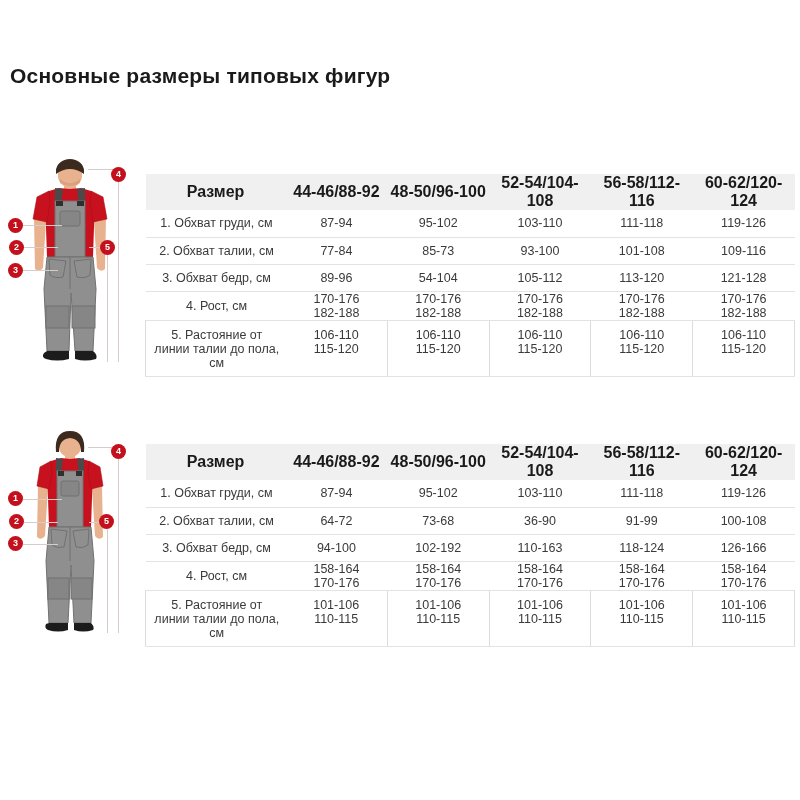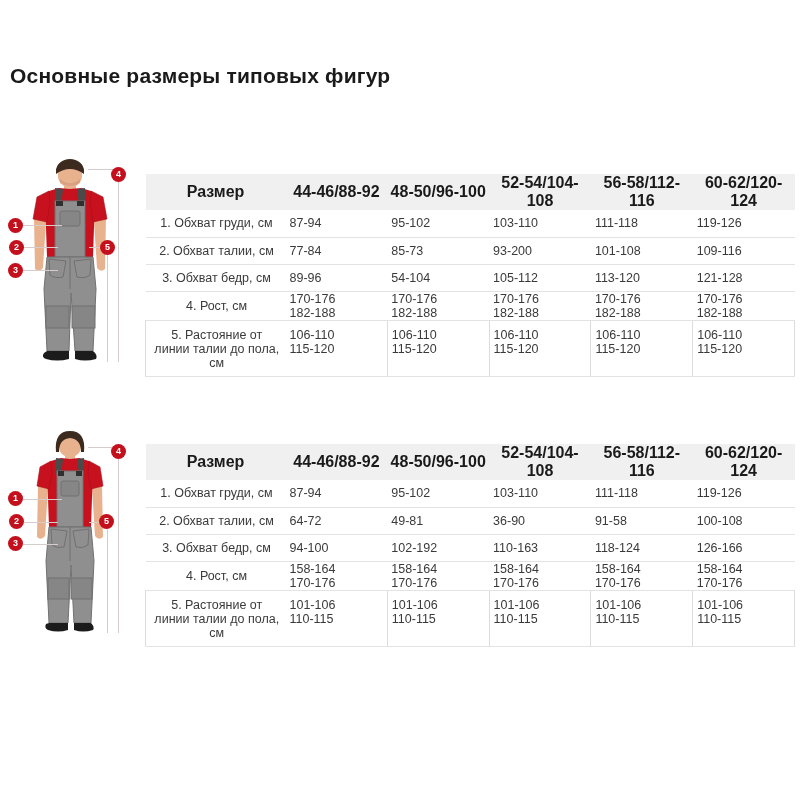--- a/index.html
+++ b/index.html
@@ -32,21 +32,21 @@
   .l4h{left:88px;top:14px;width:26px;height:1px;}
   .l4v{left:118px;top:27px;width:1px;height:180px;}
   .l5h{left:89px;top:92px;width:12px;height:1px;}
   .l5v{left:107px;top:100px;width:1px;height:107px;}
   
   table{position:absolute;left:145px;top:19px;width:650px;border-collapse:collapse;
       table-layout:fixed;font-size:12.5px;}
   th:first-child,td:first-child{width:140px;}
   thead th{background:var(--header-bg);height:28px;font-size:16px;font-weight:bold;
       color:var(--text-strong);text-align:center;vertical-align:middle;padding:0 2px;}
-  tbody td{height:27px;text-align:left;vertical-align:middle;
+  tbody td{height:27px;text-align:center;vertical-align:middle;
       border-bottom:1px solid var(--row-border);color:var(--text);}
   tbody td.lbl{text-align:center;padding-left:6px;padding-right:4px;}
   tbody td span{display:inline-block;margin:0 4px;white-space:nowrap;}
   tr.r5 td{height:56px;vertical-align:top;padding-top:7px;border-left:1px solid var(--v-border);margin-left:48px;}
   tr.r5 td:nth-child(2){border-left:none;}
   tr.r5 td:last-child{border-right:1px solid var(--v-border);}
 </style>
 </head>
 <body>
 
@@ -109,21 +109,21 @@
           <td><span>87-94</span></td>
           <td><span>95-102</span></td>
           <td><span>103-110</span></td>
           <td><span>111-118</span></td>
           <td><span>119-126</span></td>
         </tr>
         <tr>
           <td class="lbl">2. Обхват талии, см</td>
           <td><span>77-84</span></td>
           <td><span>85-73</span></td>
-          <td><span>93-200</span></td>
+          <td><span>93-100</span></td>
           <td><span>101-108</span></td>
           <td><span>109-116</span></td>
         </tr>
         <tr>
           <td class="lbl">3. Обхват бедр, см</td>
           <td><span>89-96</span></td>
           <td><span>54-104</span></td>
           <td><span>105-112</span></td>
           <td><span>113-120</span></td>
           <td><span>121-128</span></td>
@@ -203,23 +203,23 @@
           <td class="lbl">1. Обхват груди, см</td>
           <td><span>87-94</span></td>
           <td><span>95-102</span></td>
           <td><span>103-110</span></td>
           <td><span>111-118</span></td>
           <td><span>119-126</span></td>
         </tr>
         <tr>
           <td class="lbl">2. Обхват талии, см</td>
           <td><span>64-72</span></td>
-          <td><span>49-81</span></td>
+          <td><span>73-68</span></td>
           <td><span>36-90</span></td>
-          <td><span>91-58</span></td>
+          <td><span>91-99</span></td>
           <td><span>100-108</span></td>
         </tr>
         <tr>
           <td class="lbl">3. Обхват бедр, см</td>
           <td><span>94-100</span></td>
           <td><span>102-192</span></td>
           <td><span>110-163</span></td>
           <td><span>118-124</span></td>
           <td><span>126-166</span></td>
         </tr>

